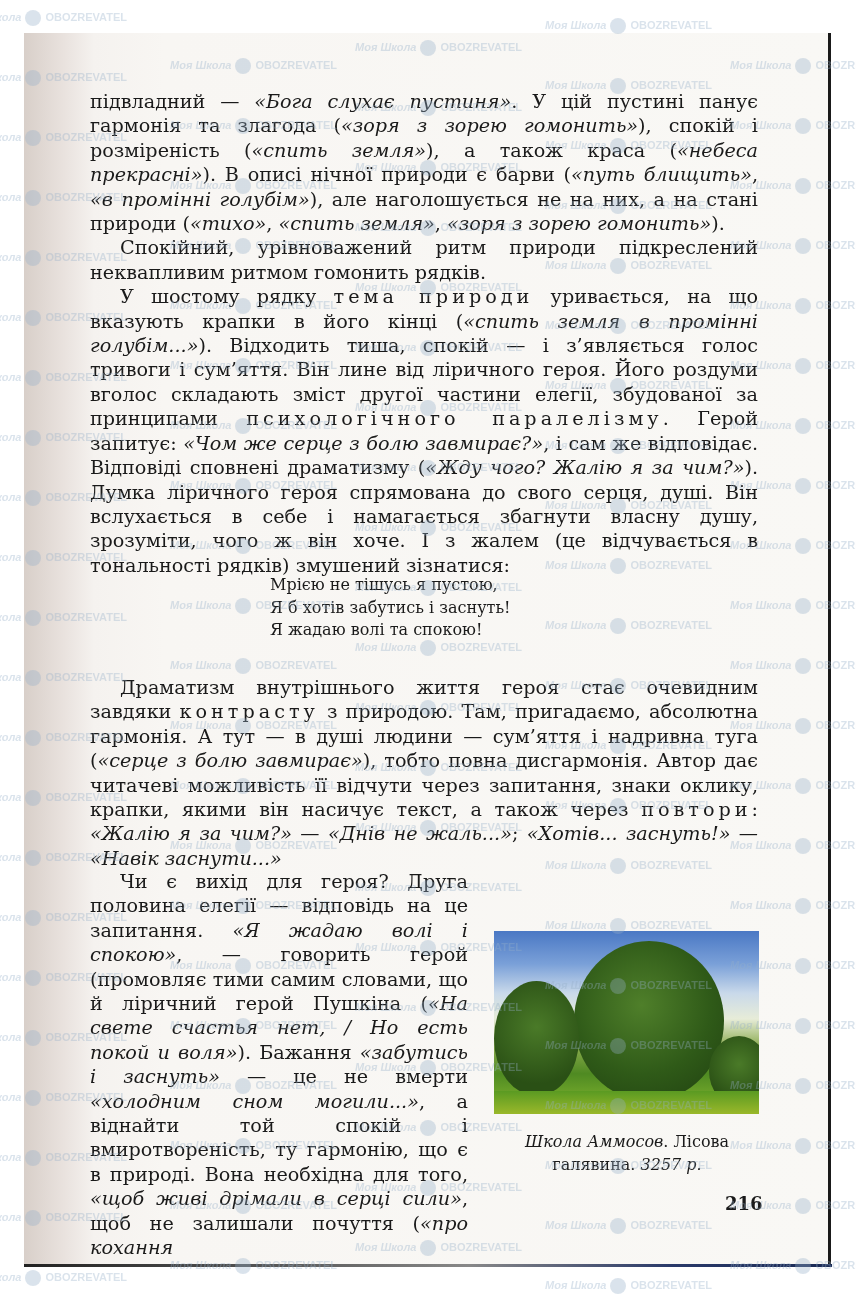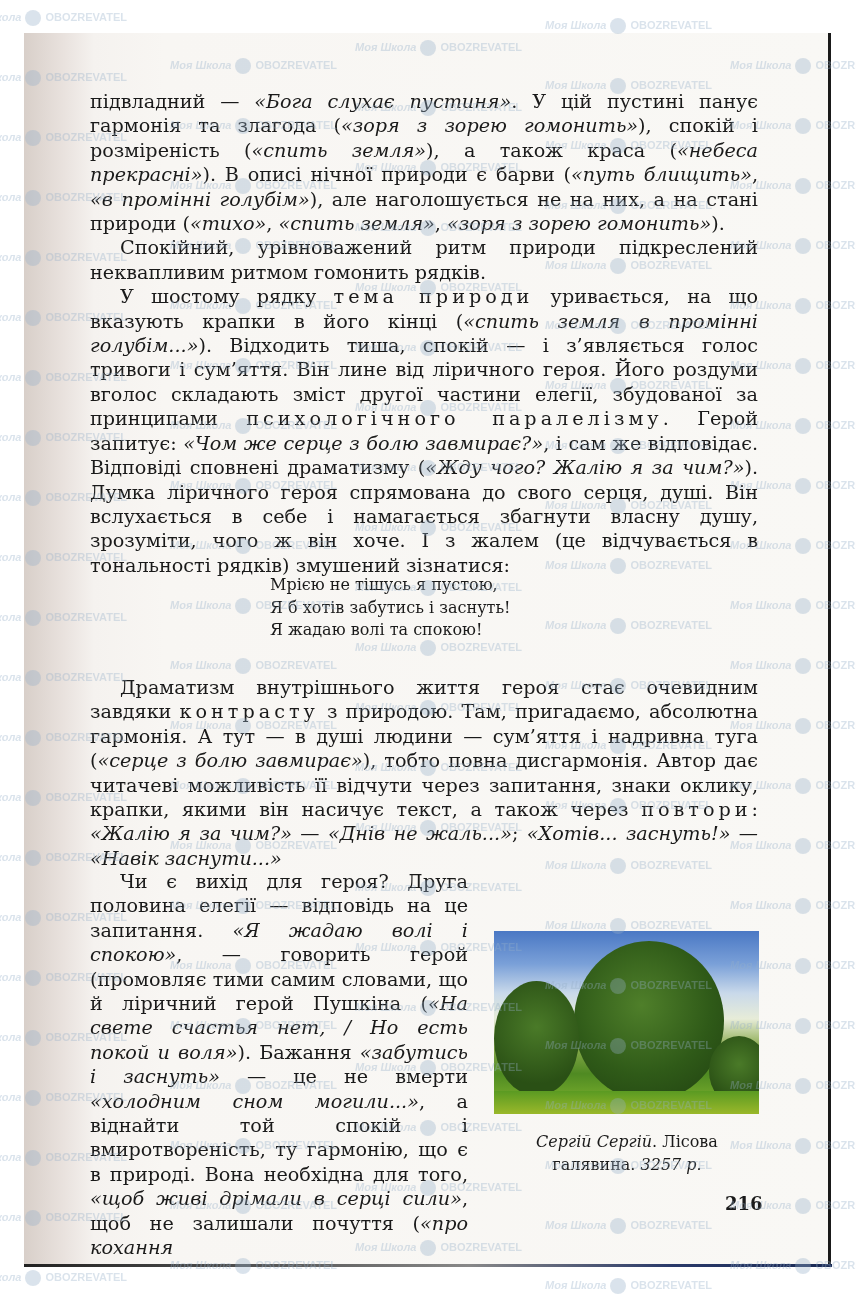--- a/index.html
+++ b/index.html
@@ -88,21 +88,21 @@
 <div style="position:absolute; left:486px; top:920px; width:290px; height:300px; background:transparent;"></div>
 
 <div class="painting">
   <div class="tree" style="left:80px; top:10px; width:150px; height:160px; background:radial-gradient(circle at 45% 40%, #4f7f2a 0%, #2f5a18 55%, #1f3f10 100%);"></div>
   <div class="tree" style="left:0px; top:50px; width:85px; height:115px; background:radial-gradient(circle at 50% 40%, #4a7a28 0%, #2a5015 70%);"></div>
   <div class="tree" style="left:215px; top:105px; width:60px; height:70px; background:radial-gradient(circle at 50% 40%, #4a7a28 0%, #2a5015 70%);"></div>
   <div style="position:absolute; left:0; top:160px; width:265px; height:23px; background:linear-gradient(180deg,#5a9a22,#9ab82a);"></div>
 </div>
 
 <div class="caption">
-  <i>Сергій Сергій</i><span>. Лісова галявина. </span><i>3257 р.</i>
+  <i>Школа Аммосов</i><span>. Лісова галявина. </span><i>3257 р.</i>
 </div>
 
 <div class="page-number">216</div>
 
 <div id="wm-layer">
     <div class="wm" style="left: -40px; top: 10px;"><i>Моя Школа</i><span class="circle"></span><span>OBOZREVATEL</span></div>
     <div class="wm" style="left: 170px; top: 58px;"><i>Моя Школа</i><span class="circle"></span><span>OBOZREVATEL</span></div>
     <div class="wm" style="left: 355px; top: 40px;"><i>Моя Школа</i><span class="circle"></span><span>OBOZREVATEL</span></div>
     <div class="wm" style="left: 545px; top: 18px;"><i>Моя Школа</i><span class="circle"></span><span>OBOZREVATEL</span></div>
     <div class="wm" style="left: 730px; top: 58px;"><i>Моя Школа</i><span class="circle"></span><span>OBOZREVATEL</span></div>

